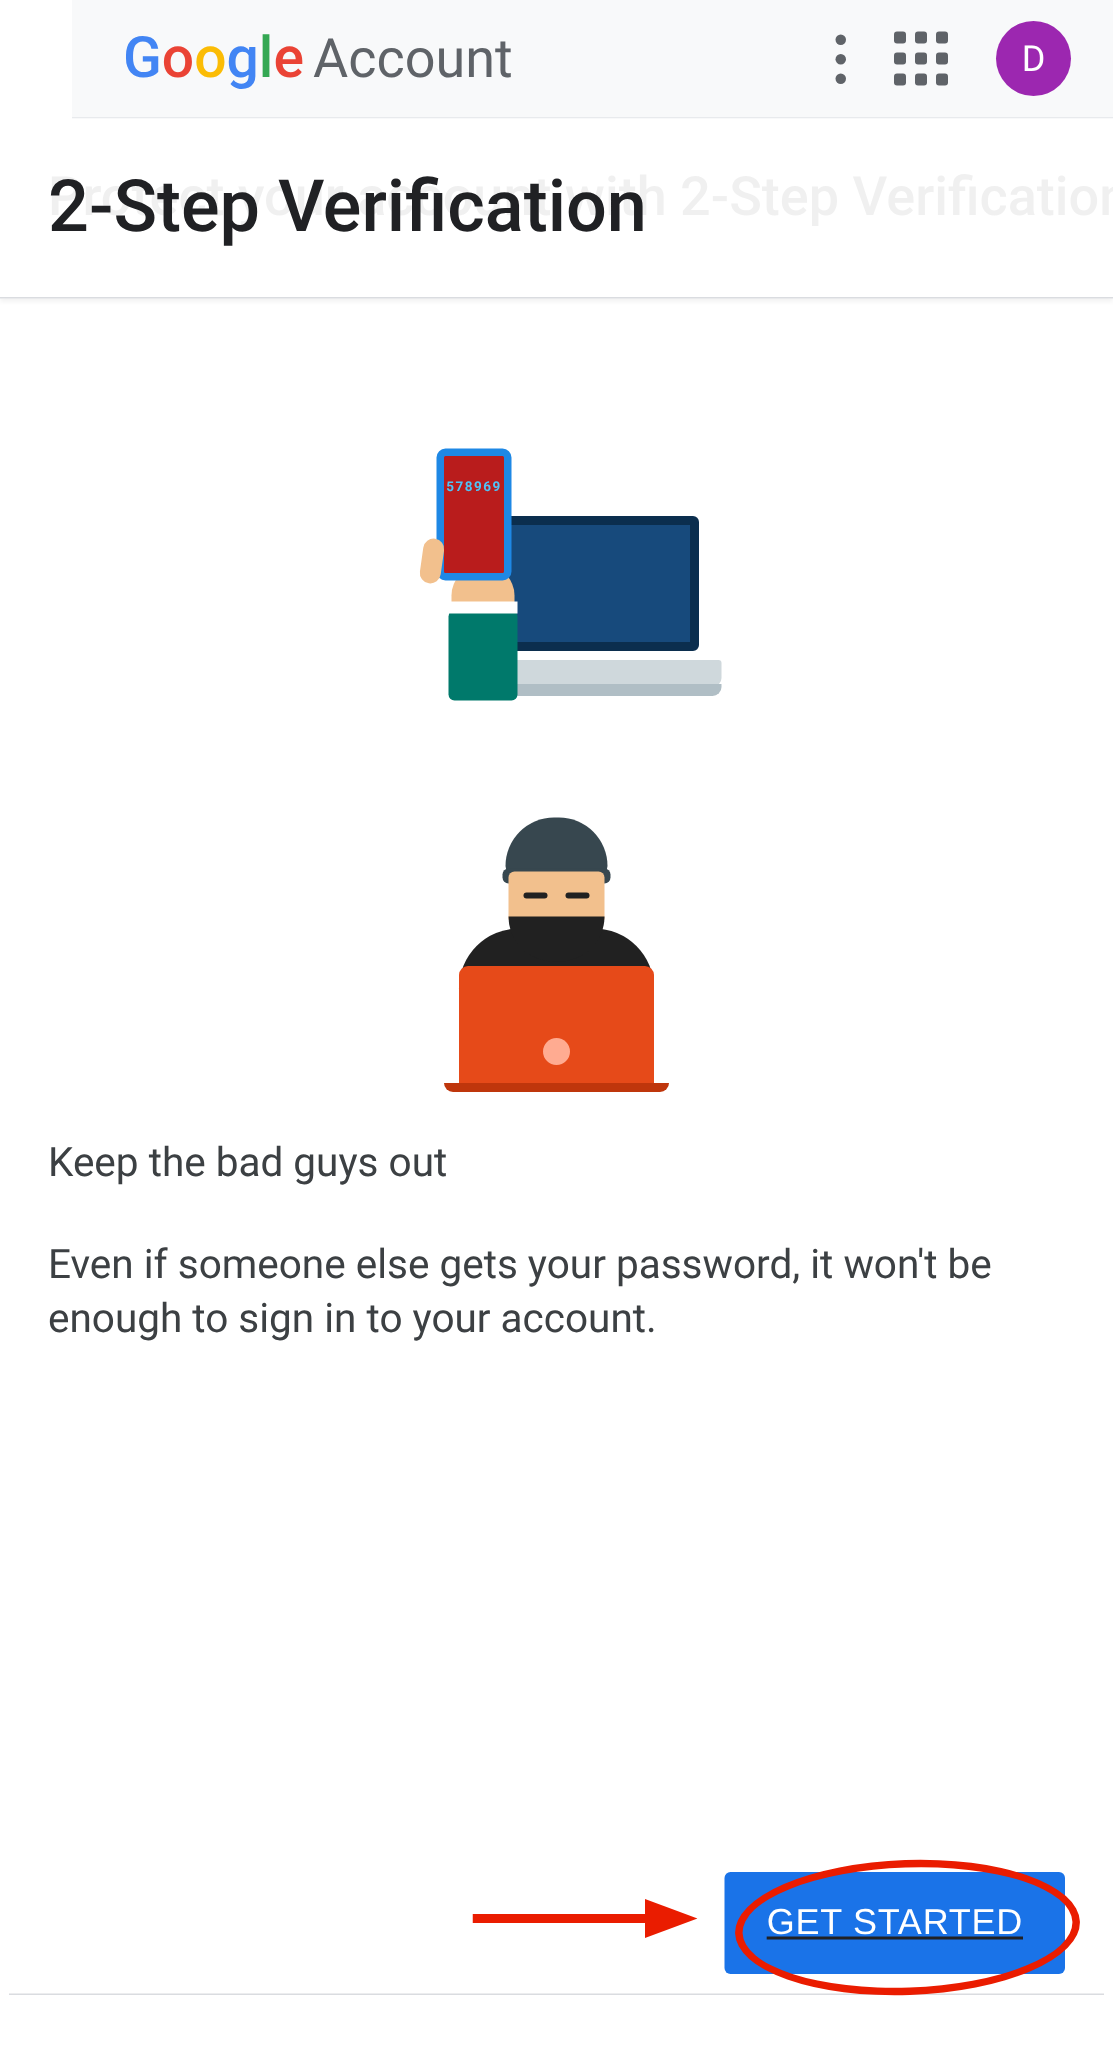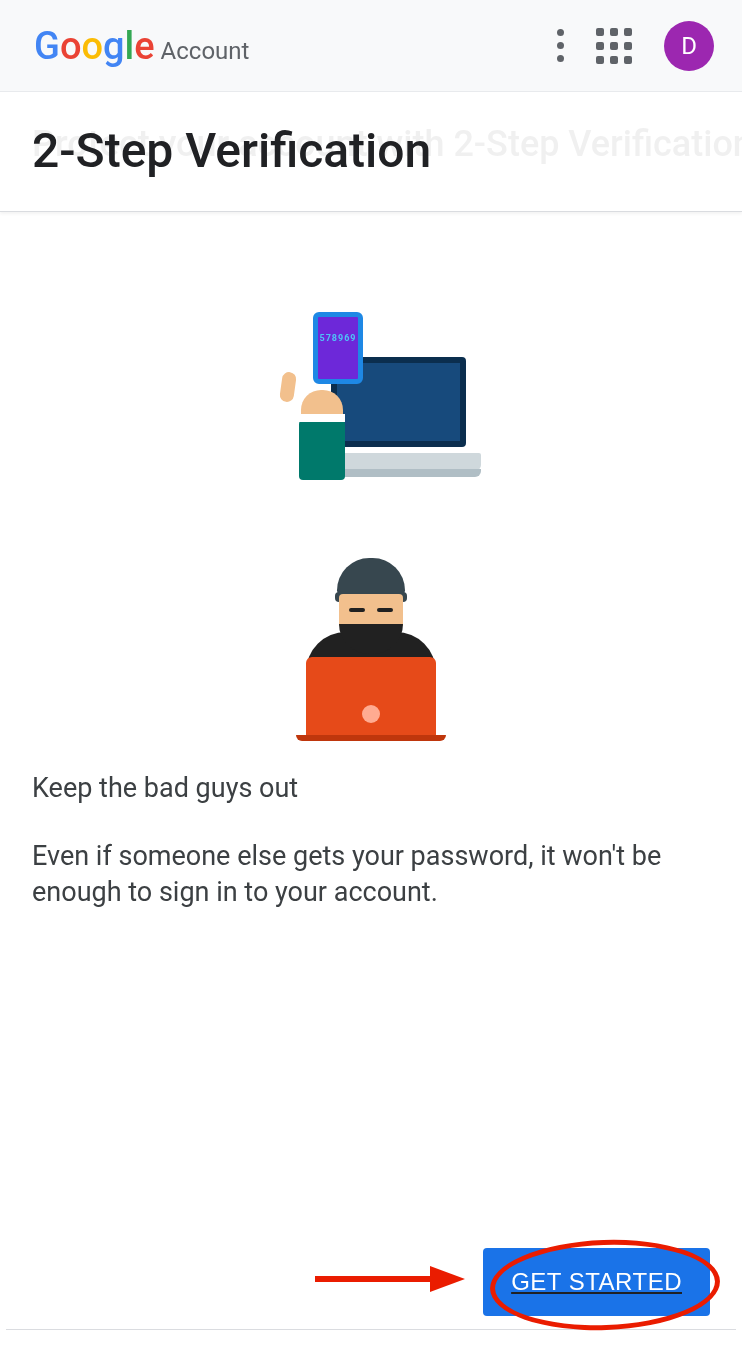--- a/index.html
+++ b/index.html
@@ -11,30 +11,31 @@
       color: #202124;
       position: relative;
       overflow: hidden;
     }
     .header {
       background: #f8f9fa;
       padding: 18px 28px 18px 34px;
       display: flex;
       align-items: center;
       justify-content: space-between;
-      height: 92px;
+      height: 79px;
       border-bottom: 1px solid #e8eaed;
+      margin-left: 48px;
     }
     .logo-group { display: flex; align-items: baseline; gap: 6px; }
     .google-logo { font-size: 38px; font-weight: 500; }
     .go-b { color: #4285F4; }
     .go-r { color: #EA4335; }
     .go-y { color: #FBBC05; }
     .go-g { color: #34A853; }
-    .account-word { font-size: 24px; color: #5f6368; font-weight: 400; }
+    .account-word { font-size: 36px; color: #5f6368; font-weight: 400; }
     .header-icons { display: flex; align-items: center; gap: 32px; }
     .more-vert { display: flex; flex-direction: column; gap: 6px; cursor: pointer; }
     .more-vert .dot { width: 7px; height: 7px; background: #5f6368; border-radius: 50%; }
     .apps-grid { display: grid; grid-template-columns: repeat(3, 8px); grid-template-rows: repeat(3, 8px); gap: 6px; cursor: pointer; }
     .apps-grid .sq { width: 8px; height: 8px; background: #5f6368; border-radius: 2px; }
     .avatar { width: 50px; height: 50px; border-radius: 50%; background: #9c27b0; color: #fff; display: flex; align-items: center; justify-content: center; font-size: 24px; font-weight: 400; cursor: pointer; }
     .title-bar { padding: 30px 32px 32px; position: relative; border-bottom: 1px solid #dadce0; box-shadow: 0 2px 3px rgba(0,0,0,0.05); background: #fff; }
     .title-bar .ghost { position: absolute; font-size: 36px; font-weight: 500; color: rgba(60,64,67,0.08); white-space: nowrap; top: 28px; left: 32px; line-height: 1.35; pointer-events: none; }
     .title-bar h1 { font-size: 48px; font-weight: 500; color: #202124; position: relative; z-index: 1; }
     .content { padding: 50px 32px 30px; }
@@ -50,21 +51,21 @@
     .bottom-line { position: absolute; bottom: 34px; left: 6px; right: 6px; height: 1px; background: #dadce0; }
     
     .illus1 { position: relative; width: 190px; height: 190px; }
     .laptop-screen { position: absolute; width: 135px; height: 90px; background: #174a7c; border: 6px solid #0b2e4e; border-radius: 4px; right: 0; top: 45px; }
     .laptop-base { position: absolute; width: 170px; height: 18px; background: #cfd8dc; border-radius: 2px 2px 6px 6px; right: -15px; top: 141px; }
     .laptop-base::after{ content:""; position:absolute; left:0; right:0; bottom:-6px; height:8px; background:#b0bec5; border-radius: 0 0 6px 6px; }
     .hand { position: absolute; left: 18px; top: 48px; width: 56px; height: 120px; }
     .sleeve { position: absolute; bottom: 0; width: 46px; height: 62px; background: #00796b; border-radius: 6px 6px 4px 4px; left: 5px; }
     .sleeve::after { content:""; position:absolute; top:-4px; left:0; right:0; height:8px; background:#fff; }
     .palm { position:absolute; width: 42px; height: 52px; background:#f2c08d; border-radius: 20px 20px 8px 8px; top: 30px; left: 7px; }
-    .phone { position: absolute; width: 50px; height: 72px; background: #6d28d9; border: 5px solid #1e88e5; border-radius: 6px; top: 0; left: 15px; margin-left: 22px; }
+    .phone { position: absolute; width: 50px; height: 88px; background: #b91c1c; border: 5px solid #1e88e5; border-radius: 6px; top: 0; left: 15px; }
     .phone-code { position:absolute; top:16px; left:0; right:0; text-align:center; color:#4fc3f7; font-size:9px; font-weight:bold; letter-spacing:1px; }
     .thumb { position:absolute; width:14px; height:30px; background:#f2c08d; border-radius:8px; top:60px; left:5px; transform: rotate(8deg); }
     
     .illus2 { position: relative; width: 180px; height: 180px; }
     .burglar-body { position:absolute; width: 130px; height: 70px; background:#212121; top: 80px; left: 25px; border-radius: 40px 40px 10px 10px; }
     .beanie { position:absolute; width: 68px; height: 38px; background:#37474f; border-radius: 34px 34px 6px 6px; top: 6px; left: 56px; }
     .beanie::after { content:""; position:absolute; bottom:-6px; left:-2px; right:-2px; height:10px; background:#37474f; border-radius:4px; }
     .face { position:absolute; width:64px; height:32px; background:#f2c08d; top:42px; left:58px; border-radius: 4px 4px 0 0; }
     .eye { position:absolute; width:16px; height:4px; background:#212121; top:14px; border-radius:2px; }
     .eye.l { left:10px; }

